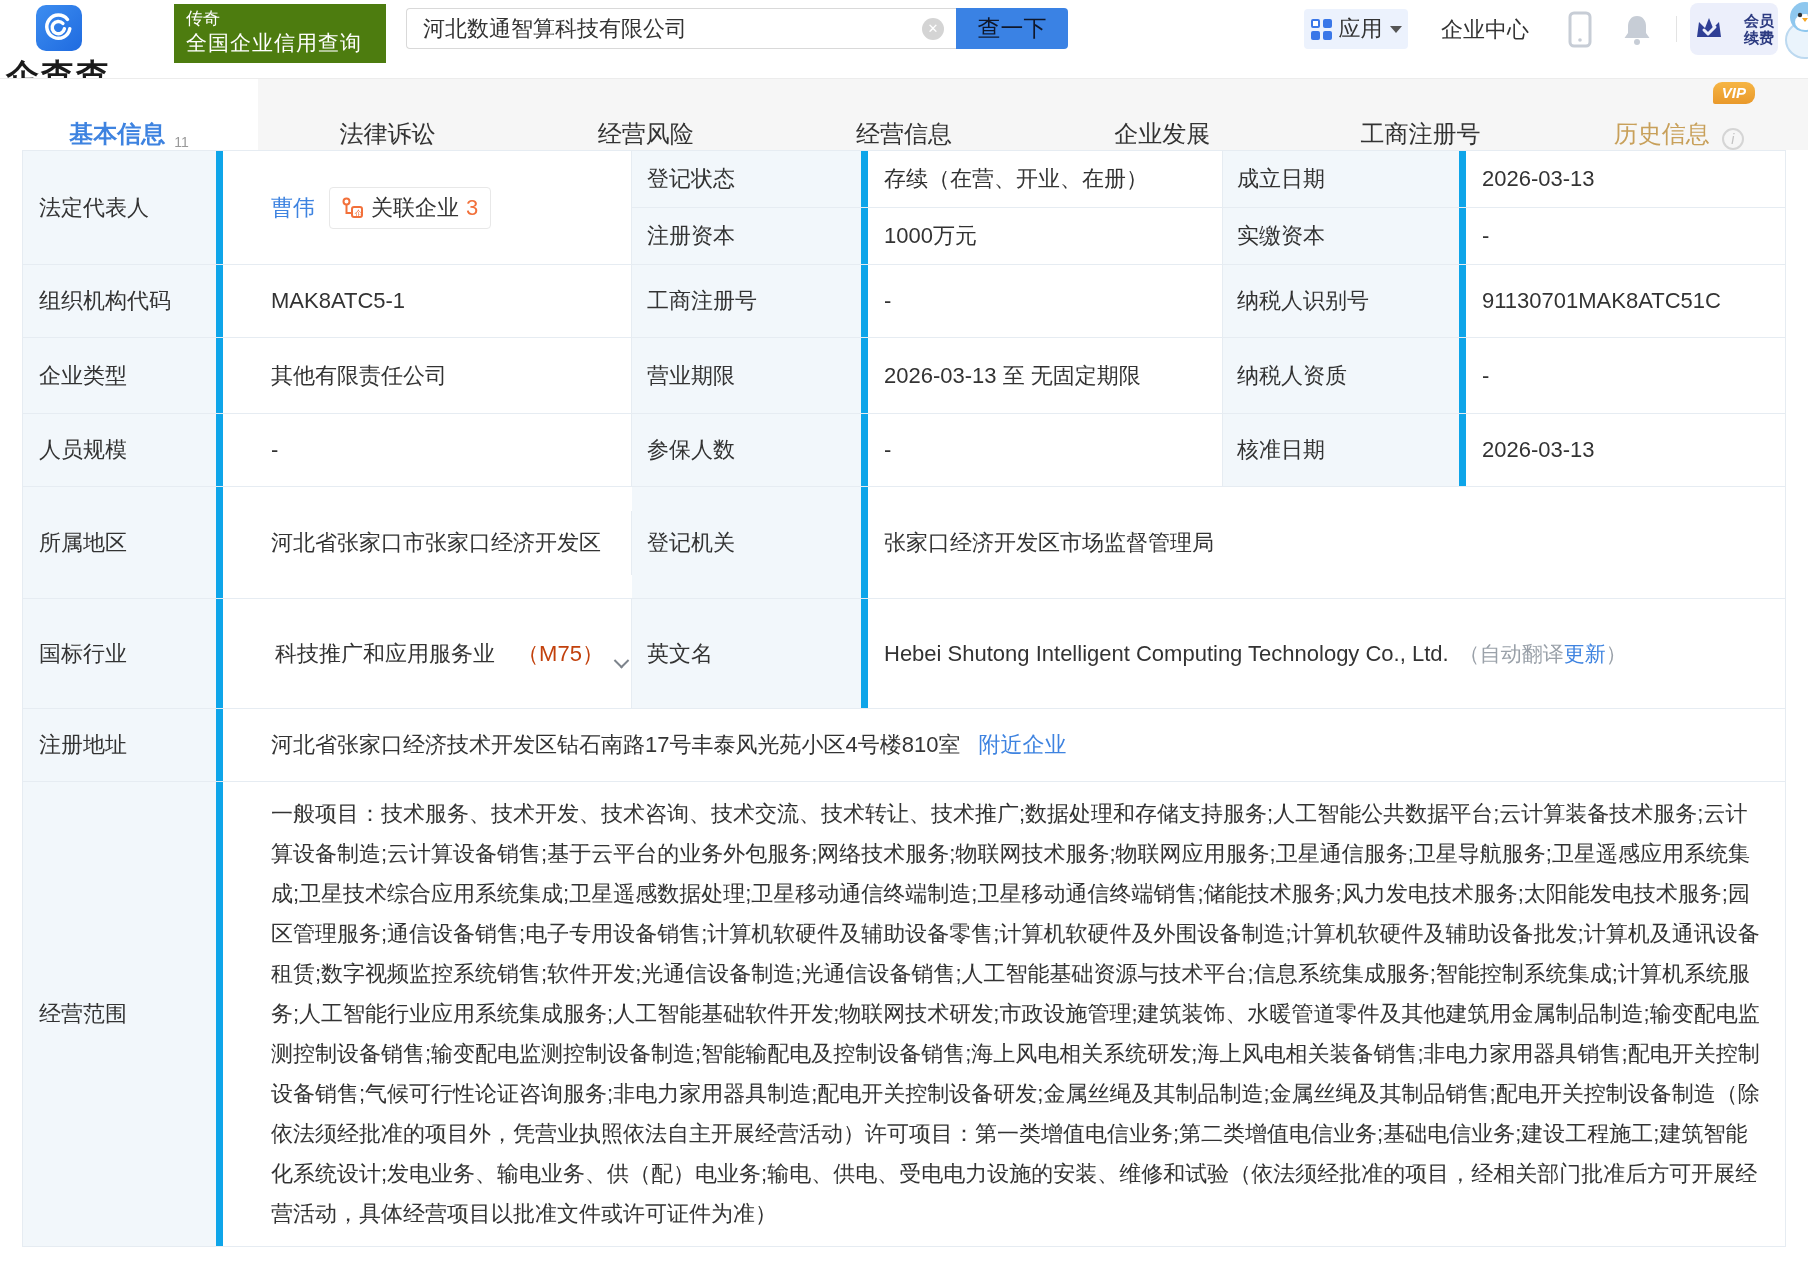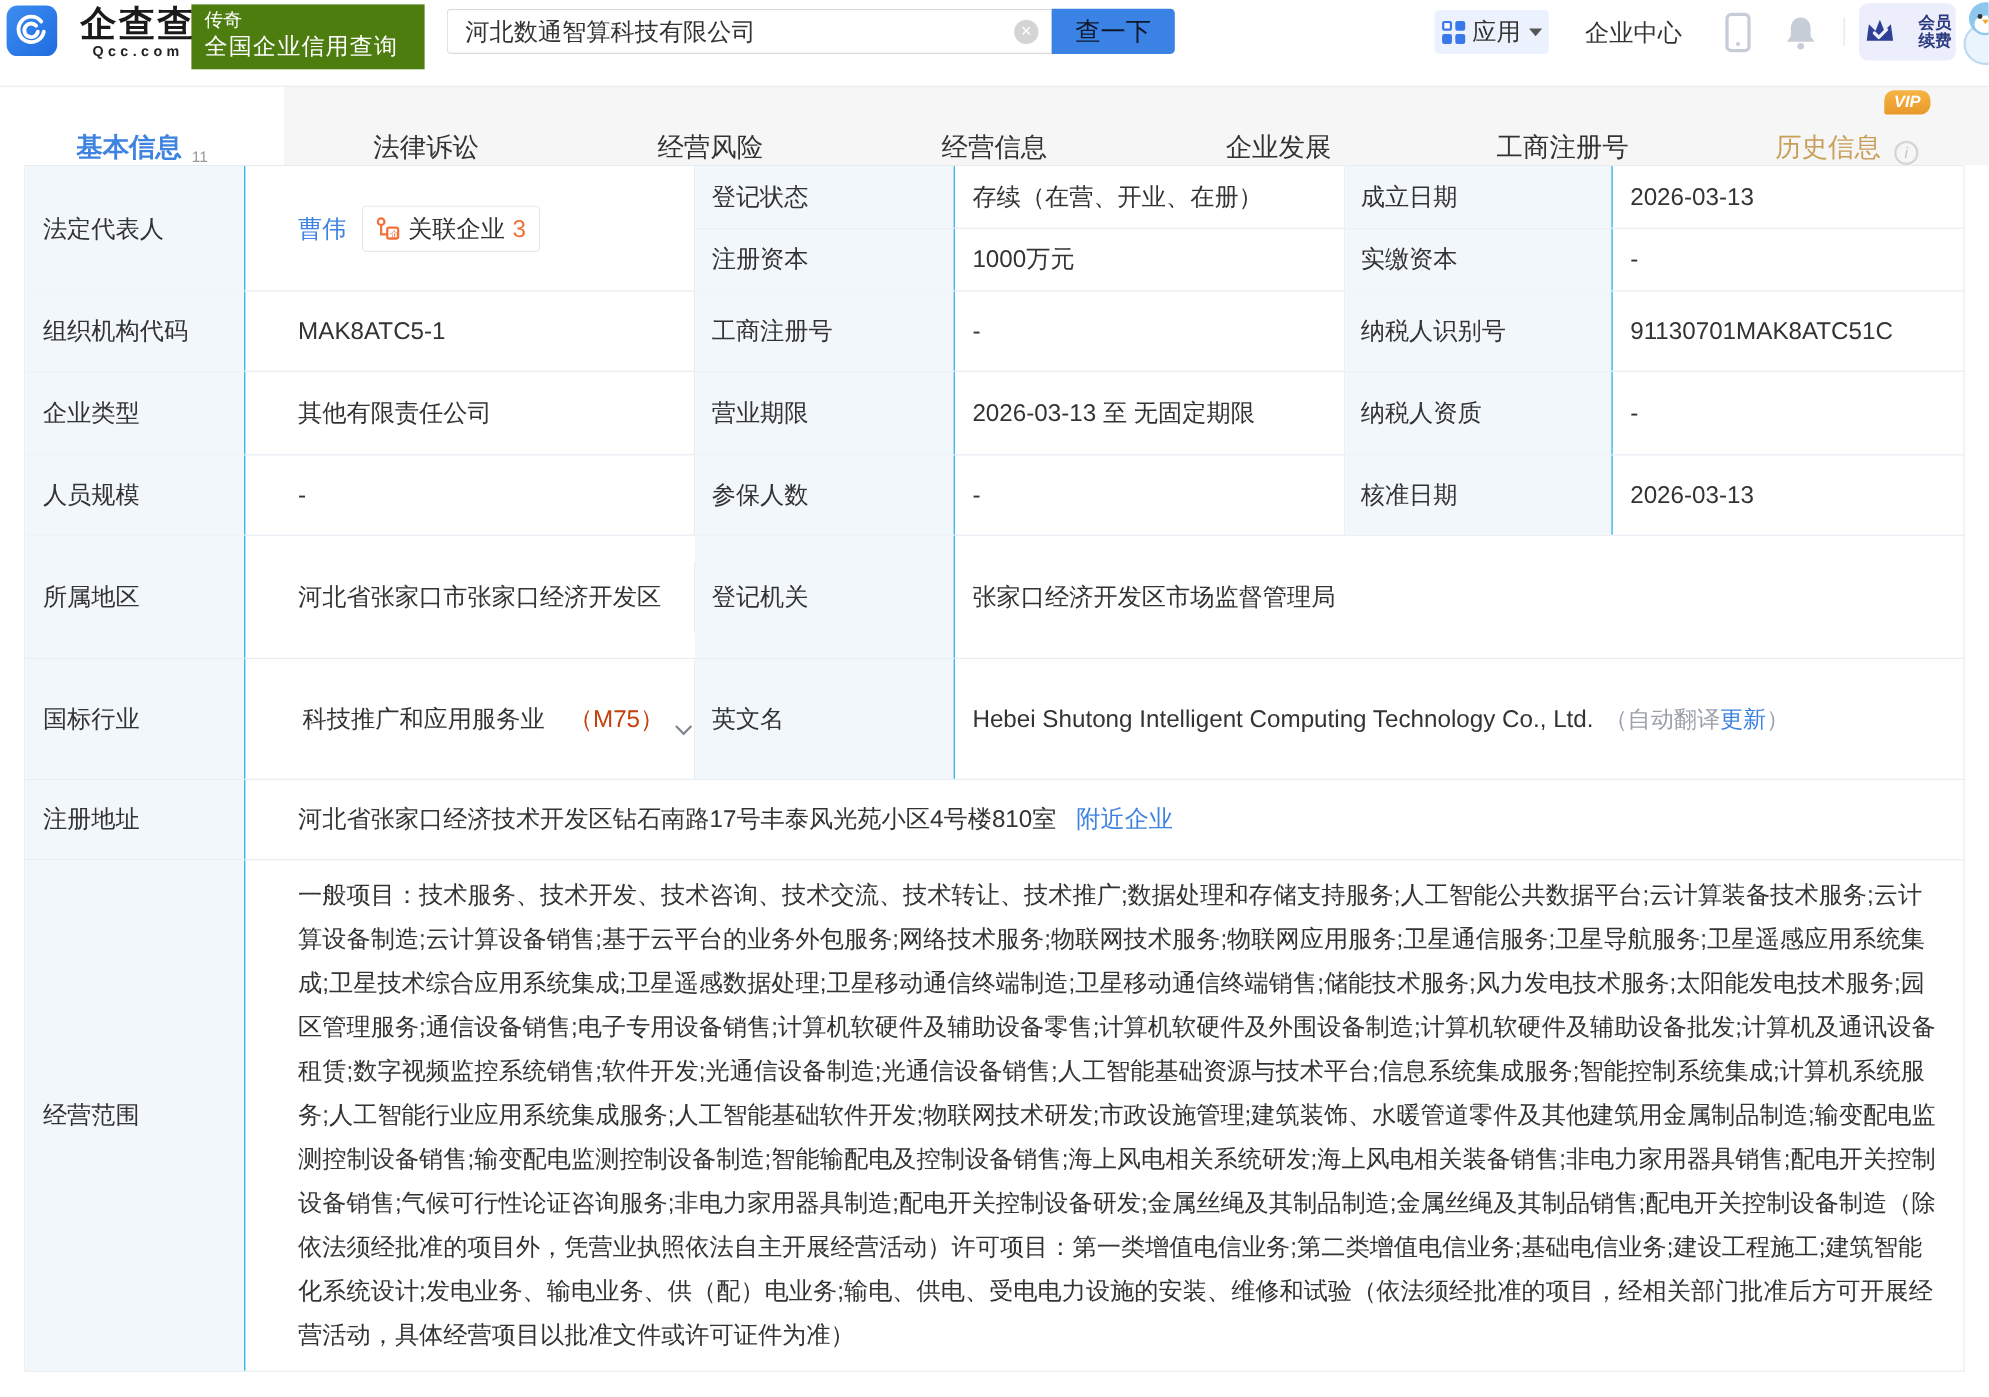--- a/index.html
+++ b/index.html
@@ -2,21 +2,21 @@
 <html><head>
 <meta charset="utf-8">
 <style>
   * { margin:0; padding:0; box-sizing:border-box; }
   html,body { background:#fff; }
   body { font-family:"Liberation Sans","DejaVu Sans",sans-serif; color:#333; }
   .page { position:relative; width:1808px; height:1270px; overflow:hidden; background:#fff; }
 
   
   .topbar { position:relative; height:78px; background:#fff; }
-  .logo-wrap { position:absolute; left:6px; top:5px; display:flex; gap:21px; cursor:pointer; }
+  .logo-wrap { position:absolute; left:6px; top:5px; display:flex; align-items:center; gap:8px; cursor:pointer;flex-direction:column; }
   .logo-icon { width:46px; height:46px; border-radius:10px; background:linear-gradient(135deg,#3d8df0,#1f6be0); display:flex; align-items:center; justify-content:center; }
   .brand-col { display:flex; flex-direction:column; align-items:center; }
   .brand { font-size:33px; font-weight:700; color:#1a1a1a; letter-spacing:2px; line-height:34px; }
   .brand-domain { font-size:13px; font-weight:700; color:#222; letter-spacing:4px; line-height:15px; }
   .slogan { position:absolute; left:174px; top:4px; width:212px; height:59px; background:#4d7c0f; color:#fff; padding:5px 10px 4px 12px; }
   .slogan .l1 { font-size:17px; line-height:20px; }
   .slogan .l2 { font-size:21px; line-height:27px; letter-spacing:1px; }
   .search-box { position:absolute; left:406px; top:8px; width:550px; height:41px; border:1px solid #d9d9d9; border-right:none; border-radius:4px 0 0 4px; display:flex; align-items:center; }
   .search-box input { flex:1; border:none; outline:none; font-size:22px; color:#333; padding-left:16px; background:transparent; font-family:inherit; }
   .clear-icon { width:22px; height:22px; border-radius:50%; background:#d4d4d4; color:#fff; font-size:13px; line-height:22px; text-align:center; margin-right:12px; cursor:pointer; flex:none; }
@@ -45,21 +45,21 @@
   .tab.active { background:#fff; color:#3e83e0; font-weight:700; }
   .tab .count { color:#999; font-weight:400; font-size:14px; margin-left:9px; }
   .tab.history { color:#c8a05a; }
   .vip-badge { position:absolute; top:3px; left:calc(50% + 34px); background:linear-gradient(180deg,#f6b544,#e9992b); color:#fff; font-style:italic; font-weight:700; font-size:15px; line-height:22px; padding:0 9px; border-radius:9px 9px 9px 2px; }
   .info-icon { width:22px; height:22px; border:2px solid #d5d5d5; border-radius:50%; color:#c2c2c2; font-size:14px; font-style:italic; line-height:18px; text-align:center; margin-left:12px; cursor:pointer; }
 
   
   .info-table { margin:0 22px; width:1764px; border:1px solid #e6ecf2; border-bottom:1px solid #e6ecf2; font-size:22px; }
   .t-row { display:flex; border-bottom:1px solid #e6ecf2; }
   .t-row:last-child { border-bottom:none; }
-  .lc { background:#f2f7fb; display:flex; align-items:center; padding-left:16px; color:#333; flex:none; border-right:1px solid #0ea5e9; }
+  .lc { background:#f2f7fb; display:flex; align-items:center; padding-left:16px; color:#333; flex:none; border-right:7px solid #0ea5e9; }
   .vc { display:flex; align-items:center; padding-left:16px; color:#333; border-right:1px solid #e6ecf2; }
   .w1{width:200px;} .w2{width:409px;} .w3{width:236px;} .w4{width:355px;} .w5{width:243px;}
   .grow { flex:1; border-right:none; }
   .c2pad { padding-left:48px; }
   .c3pad { padding-left:15px; }
   .c5pad { padding-left:14px; }
   .r1 { height:114px; }
   .r1-right { flex:1; display:flex; flex-direction:column; }
   .r1-sub { display:flex; flex:1; }
   .r1-sub.first { border-bottom:1px solid #e6ecf2; }

